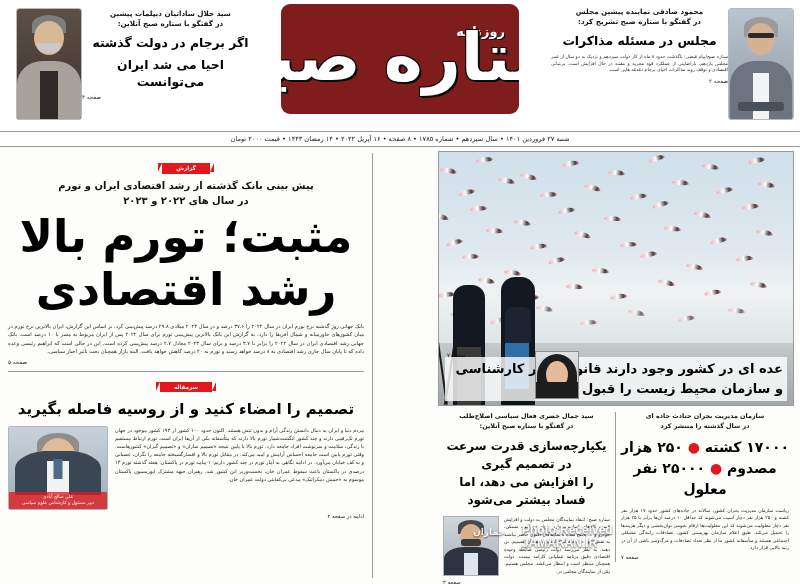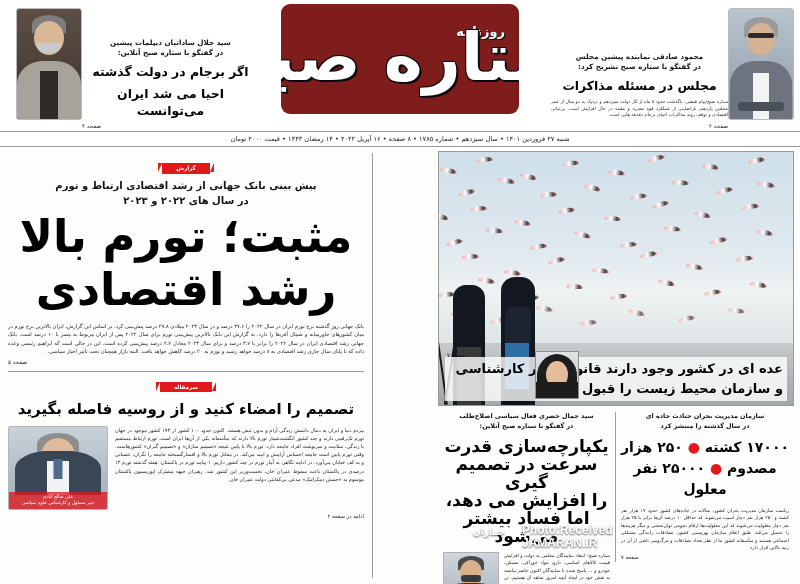--- a/index.html
+++ b/index.html
@@ -23,21 +23,20 @@
     width: 800px; height: 131px;
     display: flex; flex-direction: row;
     background: #ffffff;
   }
   
   .teaser {
     width: 265px; height: 131px;
     padding: 5px 6px 2px 16px;
     display: flex; flex-direction: row;
     gap: 0;
-    align-items: flex-end;
   }
   .teaser-photo {
     width: 66px; height: 112px;
     flex: 0 0 66px;
     border: 1px solid #b9b9b9;
     border-radius: 3px;
     overflow: hidden;
     position: relative;
     align-self: flex-start;
     margin-top: 3px;
@@ -336,21 +335,21 @@
   </div>
 
   <div class="infobar">شنبه ۲۷ فروردین ۱۴۰۱ • سال سیزدهم • شماره ۱۷۸۵ • ۸ صفحه • ۱۶ آپریل ۲۰۲۲ • ۱۴ رمضان ۱۴۴۳ • قیمت ۲۰۰۰ تومان</div>
 
   <div class="main">
 
     <div class="col-right" style="order:2;">
       <div class="tag-row">
         <span class="tag">گزارش</span>
       </div>
-      <div class="lead-kicker">پیش بینی بانک جهانی از رشد اقتصادی ارتباط و تورم</div>
+      <div class="lead-kicker">پیش بینی بانک گذشته از رشد اقتصادی ایران و تورم</div>
       <div class="lead-kicker">در سال های ۲۰۲۲ و ۲۰۲۳</div>
       <div class="lead-head">مثبت؛ تورم بالا</div>
       <div class="lead-head">رشد اقتصادی</div>
       <div class="lead-body">بانک جهانی روز گذشته نرخ تورم ایران در سال ۲۰۲۲ را ۳۷.۶ درصد و در سال ۲۰۲۳ میلادی ۲۹.۸ درصد پیش‌بینی کرد. بر اساس این گزارش، ایران بالاترین نرخ تورم در میان کشورهای خاورمیانه و شمال آفریقا را دارد. به گزارش این بانک بالاترین پیش‌بینی تورم برای سال ۲۰۲۲ پس از ایران مربوط به مصر با ۱۰ درصد است. بانک جهانی رشد اقتصادی ایران در سال ۲۰۲۲ را برابر با ۳.۷ درصد و برای سال ۲۰۲۳ معادل ۲.۷ درصد پیش‌بینی کرده است. این در حالی است که ابراهیم رئیسی وعده داده که تا پایان سال جاری رشد اقتصادی به ۸ درصد خواهد رسید و تورم به ۲۰ درصد کاهش خواهد یافت. البته بازار همچنان تحت تأثیر اخبار سیاسی‌.</div>
       <div class="pg-ref">صفحه ۵</div>
 
       <div class="rule"></div>
 
       <div class="tag-row">
         <span class="tag">سرمقاله</span>
@@ -481,21 +480,21 @@
           </div>
           <div class="b-body">ریاست سازمان مدیریت بحران کشور، سالانه در جاده‌های کشور حدود ۱۷ هزار نفر کشته و ۲۵۰ هزار نفر دچار آسیب می‌شوند که حداقل ۱۰ درصد آن‌ها برابر با ۲۵ هزار نفر دچار معلولیت می‌شوند که این معلولیت‌ها ارقام نجومی توان‌بخشی و دیگر هزینه‌ها را تحمیل می‌کند. طبق اعلام سازمان بهزیستی کشور، تصادفات رانندگی مشکلی اجتماعی هستند و متأسفانه کشور ما از نظر تعداد تصادفات و مرگ‌ومیر ناشی از آن در رتبه بالایی قرار دارد.</div>
           <div class="b-pg">صفحه ۷</div>
         </div>
 
         <div class="bsep"></div>
 
         <div class="b-col a" style="position:relative;">
           <div class="b-kicker">سید جمال خضری فعال سیاسی اصلاح‌طلب</div>
           <div class="b-kicker">در گفتگو با ستاره صبح آنلاین:</div>
-          <div class="b-head" style="font-size:17px;line-height:18px;">
+          <div class="b-head" style="font-size:12px;line-height:18px;">
             <div>یکپارچه‌سازی قدرت سرعت در تصمیم گیری</div>
             <div>را افزایش می دهد، اما فساد بیشتر می‌شود</div>
           </div>
           <div class="b-row">
             <div class="b-body" style="margin-top:0;">ستاره صبح: انتقاد نمایندگان مجلس به دولت و افزایش قیمت کالاهای اساسی، دارو، مواد خوراکی، مسکن، خودرو و ... پاسخ شده تا نمایندگان اکنون حاضر نباشند به نقش خود در ایجاد آنچه امروز شاهد آن هستیم. تن دهند. به نظر می‌رسد دولت رئیسی ضابطه وحیده اقتصادی دقیق برنامه عملیاتی کارآمد نیست. دولت همچنان منتظر است و انتظار می‌کشد. مجلس هستیم. یکی از نمایندگان مجلس در.</div>
             <div class="b-photo">
               <div style="position:absolute;inset:0;background:linear-gradient(#cfd6dc,#a7b1ba);"></div>
               <div class="hair" style="top:3px;width:26px;height:14px;background:#4a4a4a;border-radius:50% 50% 0 0;"></div>
               <div class="face" style="top:7px;width:22px;height:26px;background:#d9b18d;"></div>
               <div style="position:absolute;top:22px;left:50%;transform:translateX(-50%);width:20px;height:7px;background:#3a3a3a;border-radius:3px;"></div>

